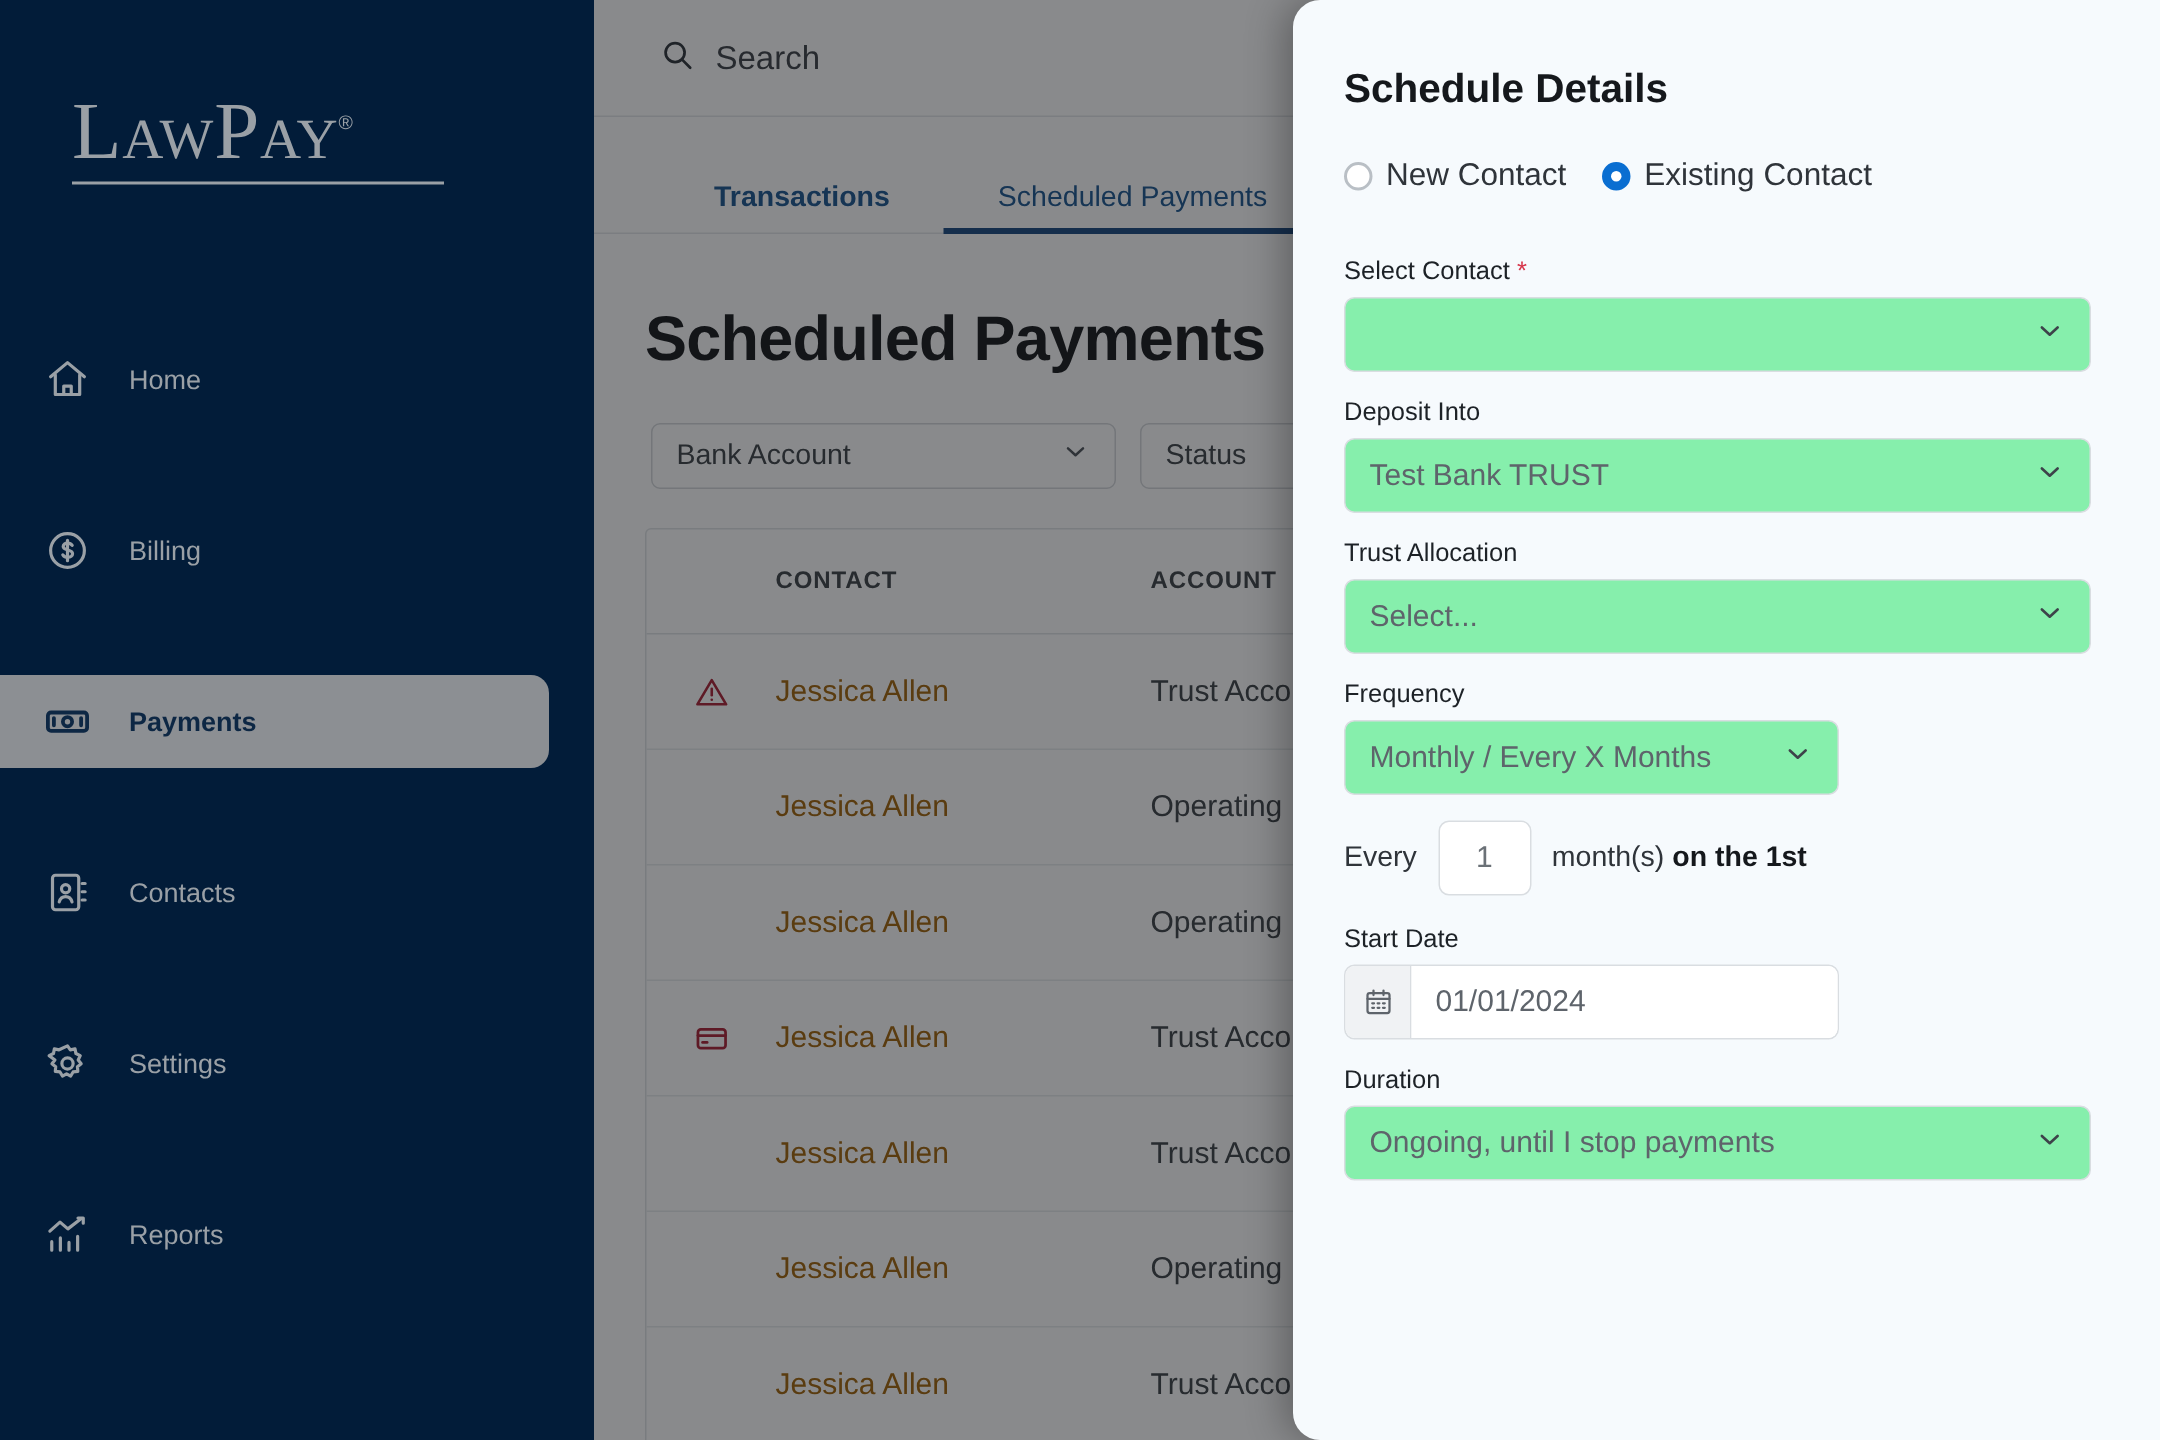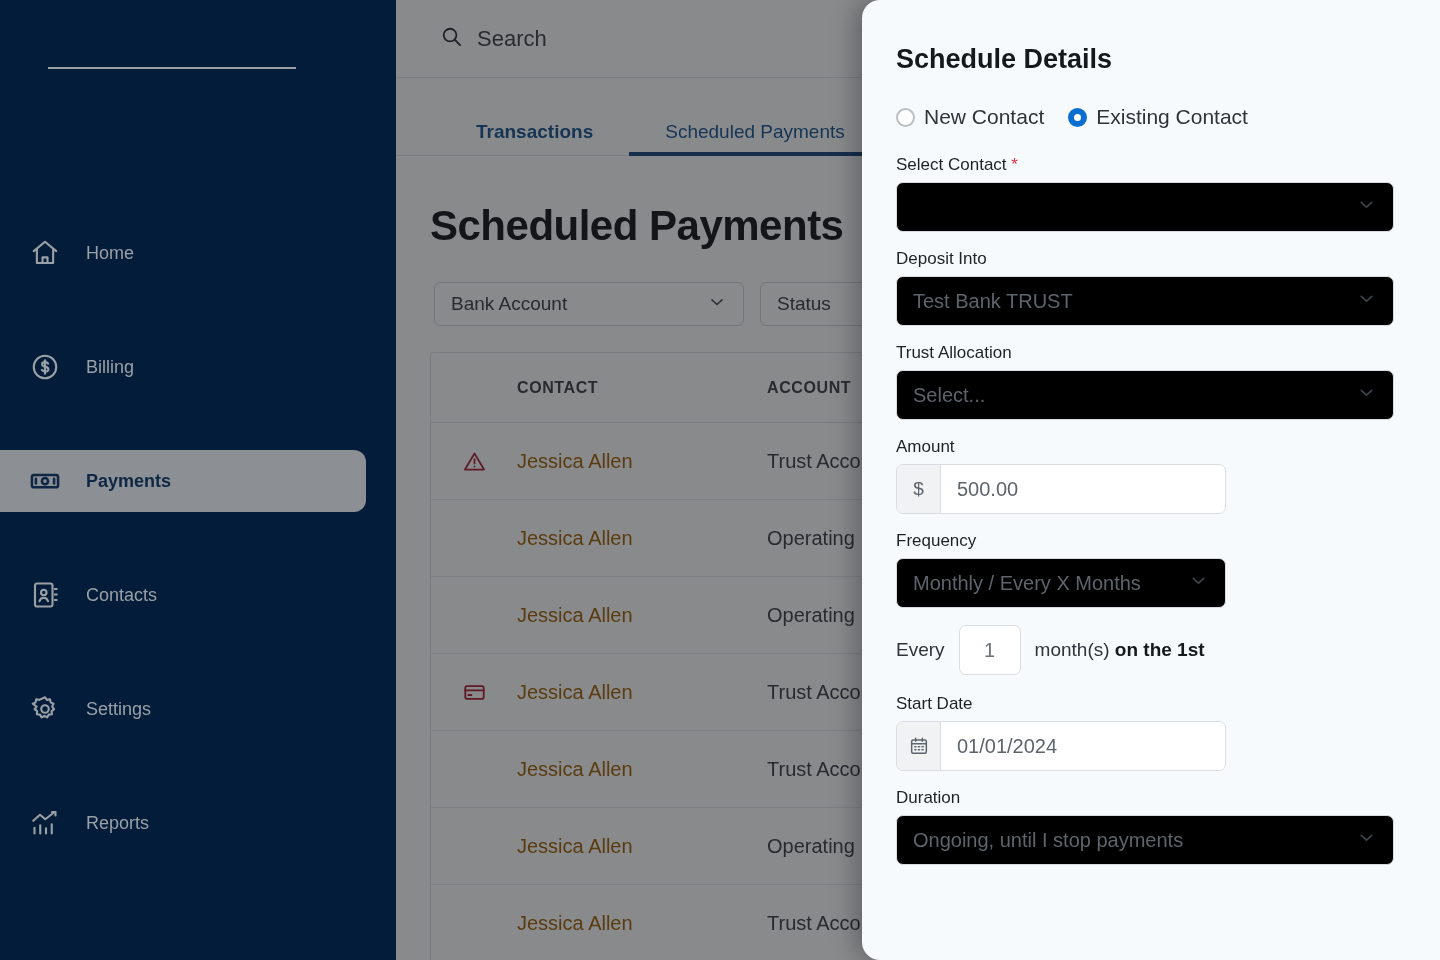--- a/index.html
+++ b/index.html
@@ -177,21 +177,21 @@
     border-radius: 18px 0 0 18px;
     box-shadow: -6px 0 26px rgba(0,0,0,0.30);
     z-index: 60;
     padding: 44px 46px 0 34px;
     overflow: hidden;
   }
   .panel-title {
     font-size: 27px; font-weight: bold; color: #15181c;
     margin-bottom: 30px;
   }
-  .radio-row { display: flex; align-items: center; gap: 24px; margin-bottom: 26px; }
+  .radio-row { display: flex; align-items: center; gap: 24px; margin-bottom: 42px; }
   .radio-opt { display: flex; align-items: center; gap: 9px; cursor: pointer; }
   .radio {
     width: 19px; height: 19px; border-radius: 50%;
     border: 2px solid #b9bfc5; background: #fff;
     flex: 0 0 19px;
     display: flex; align-items: center; justify-content: center;
   }
   .radio.checked { border-color: #0a6ed1; background: #0a6ed1; }
   .radio.checked::after {
     content: ""; width: 7px; height: 7px; border-radius: 50%; background: #fff;
@@ -200,21 +200,21 @@
 
   .field { margin-bottom: 17px; }
   .flabel {
     font-size: 17px; color: #1d2227;
     margin-bottom: 7px; display: block;
   }
   .req { color: #d6354a; font-size: 17px; }
 
   .select {
     height: 50px; width: 100%;
-    background: #000000;
+    background: #86efac;
     border: 1px solid #d9dde1; border-radius: 7px;
     display: flex; align-items: center; justify-content: space-between;
     padding: 0 16px;
     font-size: 20px; color: #5e646b;
     cursor: pointer;
   }
   .select.empty { height: 50px; }
   .select.narrow { width: 330px; }
   .select .val { white-space: nowrap; overflow: hidden; }
 
@@ -253,20 +253,23 @@
 
   .chev { flex: 0 0 auto; }
 </style>
 </head>
 <body>
 
 <div id="app">
 
   <nav class="sidebar">
     <div class="logo-wrap">
+      <div class="logo-text">
+        <span>LawPay</span><span class="logo-reg">®</span>
+      </div>
       <div class="logo-rule"></div>
     </div>
 
     <div class="nav">
 
       <div class="nav-item">
         <span class="ico">
           <svg width="30" height="30" viewBox="0 0 24 24" fill="none" stroke="#9aa0a6" stroke-width="1.7" stroke-linecap="round" stroke-linejoin="round">
             <path d="M3 10.5 12 3l9 7.5"></path>
               <path d="M5.5 9.5V20h13V9.5"></path>
@@ -490,27 +493,20 @@
       <div class="select">
         <span class="val">Select...</span>
         <span class="chev">
           <svg width="21" height="21" viewBox="0 0 24 24" fill="none" stroke="#3d434a" stroke-width="2" stroke-linecap="round" stroke-linejoin="round">
               <path d="M6 9.5 12 15l6-5.5"></path>
             </svg>
         </span>
       </div>
     </div>
 
-    <div class="field">
-      <span class="flabel">Amount</span>
-      <div class="input-group">
-        <span class="addon">$</span>
-        <input class="igi" value="500.00" style="">
-      </div>
-    </div>
 
     <div class="field">
       <span class="flabel">Frequency</span>
       <div class="select narrow">
         <span class="val">Monthly / Every X Months</span>
         <span class="chev">
           <svg width="21" height="21" viewBox="0 0 24 24" fill="none" stroke="#3d434a" stroke-width="2" stroke-linecap="round" stroke-linejoin="round">
               <path d="M6 9.5 12 15l6-5.5"></path>
             </svg>
         </span>

